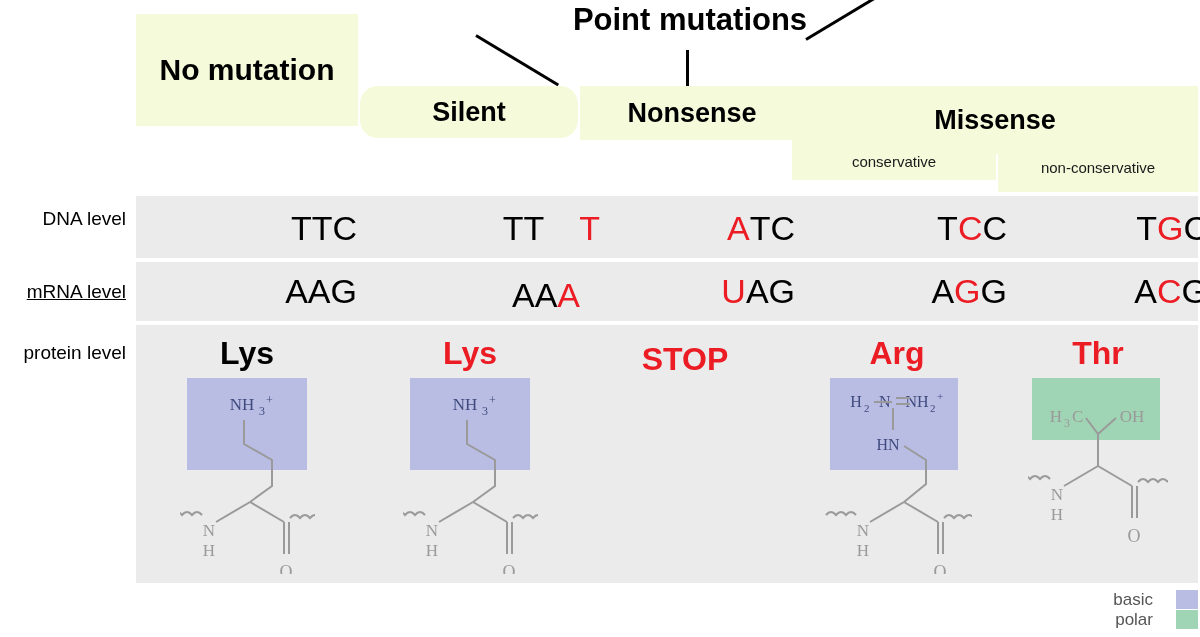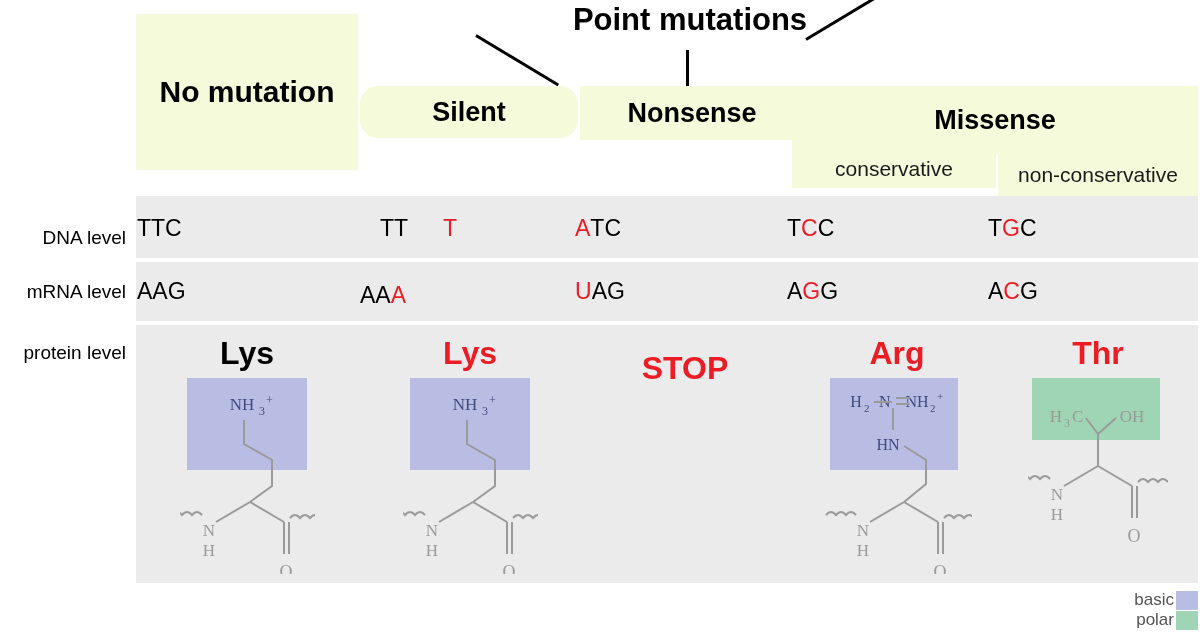--- a/index.html
+++ b/index.html
@@ -17,85 +17,84 @@
     background:#f4fada;
     display:flex;align-items:center;justify-content:center;
     font-weight:bold;color:#000;
     box-sizing:border-box;
   }
   .hdr-nomut{font-size:30px;}
   .hdr-type{font-size:27px;}
   .sub-cell{
     background:#f4fada;
     display:flex;align-items:center;justify-content:center;
-    font-size:21px;color:#1a1a1a;
+    font-size:15px;color:#1a1a1a;
     box-sizing:border-box;
-    margin-top:8px;
   }
   .title-point{
     font-size:31px;font-weight:bold;color:#000;
     text-align:center;width:100%;
   }
   .connector{background:#000;}
 
   
   .panel{background:#ebebeb;}
   .rowline{background:#ffffff;}
   .rlabel{
     font-size:19px;color:#000;
     text-align:right;
     display:flex;align-items:center;justify-content:flex-end;
     box-sizing:border-box;
   }
   .seq{
-    font-size:23px;color:#000;
-    display:flex;align-items:center;justify-content:flex-start;
+    font-size:34px;color:#000;
+    display:flex;align-items:center;justify-content:flex-end;
     letter-spacing:0px;
   }
   .seq .mut{color:#ec1c24;}
   .prot{
     font-size:32px;font-weight:bold;
     display:flex;align-items:center;justify-content:center;
   }
   .prot.black{color:#000;}
   .prot.red{color:#ec1c24;}
 
   
   .legend{
     position:absolute;
     display:flex;flex-direction:column;align-items:flex-end;
     font-size:17px;color:#555;
   }
-  .legend-row{display:flex;align-items:center;gap:2px;line-height:20px;}
+  .legend-row{display:flex;gap:23px;line-height:20px;}
   .swatch{width:22px;height:19px;display:inline-block;}
 </style>
 </head>
 <body>
 
 <div class="abs title-point" style="left:450px;top:2px;width:480px;">Point mutations</div>
 
 <div class="abs connector" style="left:476px;top:34px;width:96px;height:3px;transform:rotate(31deg);transform-origin:left center;"></div>
 <div class="abs connector" style="left:686px;top:50px;width:3px;height:38px;"></div>
 <div class="abs connector" style="left:806px;top:38px;width:96px;height:3px;transform:rotate(-31deg);transform-origin:left center;"></div>
 
-<div class="abs hdr-cell hdr-nomut" style="left:136px;top:14px;width:222px;height:156px;">No mutation</div>
+<div class="abs hdr-cell hdr-nomut" style="left:136px;top:14px;width:222px;height:112px;">No mutation</div>
 
 <div class="abs hdr-cell hdr-type" style="left:360px;top:86px;width:218px;height:52px;border-radius:18px;">Silent</div>
 <div class="abs hdr-cell hdr-type" style="left:580px;top:86px;width:224px;height:54px;">Nonsense</div>
 <div class="abs hdr-cell hdr-type" style="left:792px;top:86px;width:406px;height:68px;">Missense</div>
 
 <div class="abs sub-cell" style="left:792px;top:142px;width:204px;height:38px;">conservative</div>
 <div class="abs sub-cell" style="left:998px;top:142px;width:200px;height:50px;">non-conservative</div>
 
 <div class="abs panel" style="left:136px;top:196px;width:1062px;height:387px;"></div>
 <div class="abs rowline" style="left:136px;top:258px;width:1062px;height:4px;"></div>
 <div class="abs rowline" style="left:136px;top:321px;width:1062px;height:4px;"></div>
 
-<div class="abs rlabel" style="left:0px;top:207px;width:126px;height:62px;">DNA level</div>
-<div class="abs rlabel" style="left:0px;top:262px;width:126px;height:59px;">mRNA level</div>
+<div class="abs rlabel" style="left:0px;top:188px;width:126px;height:62px;">DNA level</div>
+<div class="abs rlabel" style="left:0px;top:262px;width:126px;height:59px;text-decoration:underline;">mRNA level</div>
 <div class="abs rlabel" style="left:0px;top:325px;width:126px;height:56px;">protein level</div>
 
 <div id="cells">
     <div class="abs seq" style="left: 137px; top: 198px; width: 220px; height: 60px;">
       <span class="">TTC</span>
     </div>
     <div class="abs seq" style="left: 137px; top: 262px; width: 220px; height: 59px;">
       <span class="">AAG</span>
     </div>
     <div class="abs prot black" style="left: 137px; top: 325px; width: 220px; height: 56px;">Lys</div>
@@ -109,21 +108,21 @@
     </div>
     <div class="abs prot red" style="left: 360px; top: 325px; width: 220px; height: 56px;">Lys</div>
     <div class="abs seq" style="left: 575px; top: 198px; width: 220px; height: 60px;">
       <span class="mut">A</span>
       <span class="">TC</span>
     </div>
     <div class="abs seq" style="left: 575px; top: 262px; width: 220px; height: 59px;">
       <span class="mut">U</span>
       <span class="">AG</span>
     </div>
-    <div class="abs prot red" style="left: 575px; top: 340px; width: 220px; height: 56px;">STOP</div>
+    <div class="abs prot red" style="left: 575px; top: 331px; width: 220px; height: 56px;">STOP</div>
     <div class="abs seq" style="left: 787px; top: 198px; width: 220px; height: 60px;">
       <span class="">T</span>
       <span class="mut">C</span>
       <span class="">C</span>
     </div>
     <div class="abs seq" style="left: 787px; top: 262px; width: 220px; height: 59px;">
       <span class="">A</span>
       <span class="mut">G</span>
       <span class="">G</span>
     </div>

